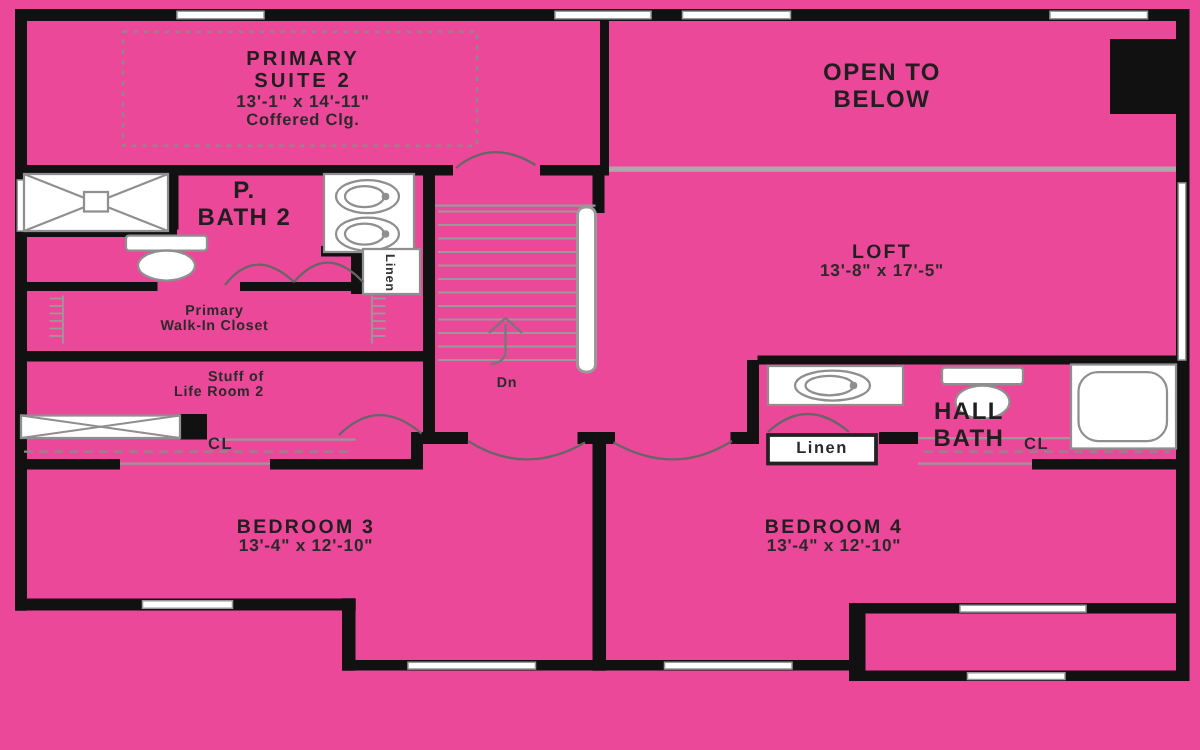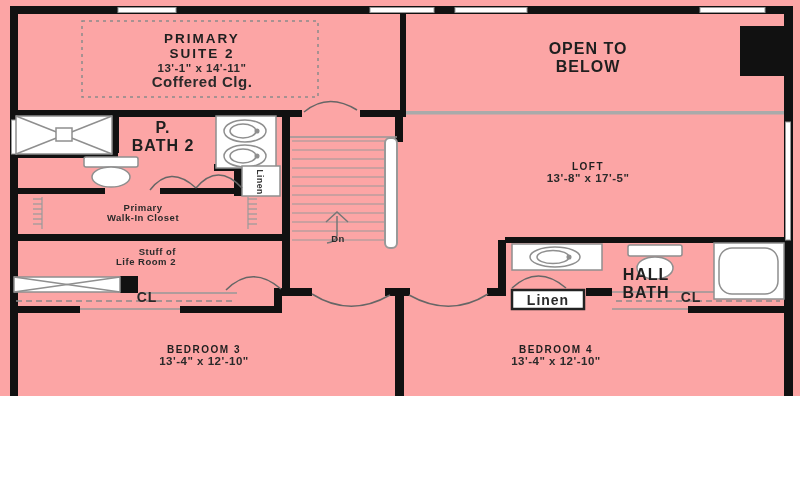--- a/index.html
+++ b/index.html
@@ -1,31 +1,31 @@
 <!DOCTYPE html>
 <html><head>
 <meta charset="utf-8">
 <style>
   html,body{margin:0;padding:0;background:#fff;}
   #plan{
-    position:relative;width:800px;height:396px;background:#fca5a5;
+    position:relative;width:800px;height:500px;background:#ec4899;
     font-family:"Liberation Sans",sans-serif;overflow:hidden;
   }
   #plan svg{position:absolute;left:0;top:0;}
   .label{
     position:absolute;transform:translateX(-50%);text-align:center;
     color:#1f1f1f;line-height:1.1;white-space:nowrap;font-weight:bold;
   }
-  .room-name{font-size:10px;letter-spacing:1.5px;}
+  .room-name{font-size:13px;letter-spacing:1.5px;}
   .room-name-lg{font-size:13.5px;letter-spacing:2px;}
   .room-dims{font-size:11.5px;letter-spacing:0.5px;font-weight:bold;color:#2a2a2a;}
-  .room-note{font-size:15px;letter-spacing:0.5px;color:#2a2a2a;}
+  .room-note{font-size:11px;letter-spacing:0.5px;color:#2a2a2a;}
   .small-room{font-size:16px;letter-spacing:1px;}
   .tiny{font-size:9.5px;letter-spacing:0.5px;color:#2a2a2a;}
-  .closet-lbl{font-size:14px;letter-spacing:1px;color:#2a2a2a;}
+  .closet-lbl{font-size:11px;letter-spacing:1px;color:#2a2a2a;}
   .vert{
     position:absolute;transform:translate(-50%,-50%) rotate(90deg);
     font-size:8.5px;font-weight:bold;color:#333;letter-spacing:0.5px;white-space:nowrap;
   }
   .floor-title{
     position:absolute;transform:translateX(-50%);font-size:15px;font-weight:bold;
     letter-spacing:4px;color:#1a1a1a;white-space:nowrap;
   }
 </style>
 </head>
@@ -239,21 +239,21 @@
     <div class="tiny">Walk-In Closet</div>
   </div>
 
   <div class="label" style="left:146px;top:247px;text-align:right;">
     <div class="tiny">Stuff of</div>
     <div class="tiny">Life Room 2</div>
   </div>
 
   <div class="label closet-lbl" style="left:147px;top:290px;">CL</div>
 
-  <div class="label tiny" style="left:338px;top:234px;">Dn</div>
+  <div class="label tiny" style="left:338px;top:251px;">Dn</div>
 
   <div class="label" style="left:646px;top:266px;">
     <div class="small-room">HALL</div>
     <div class="small-room">BATH</div>
   </div>
 
   <div class="label closet-lbl" style="left:548px;top:293px;">Linen</div>
 
   <div class="label closet-lbl" style="left:691px;top:290px;">CL</div>
 

